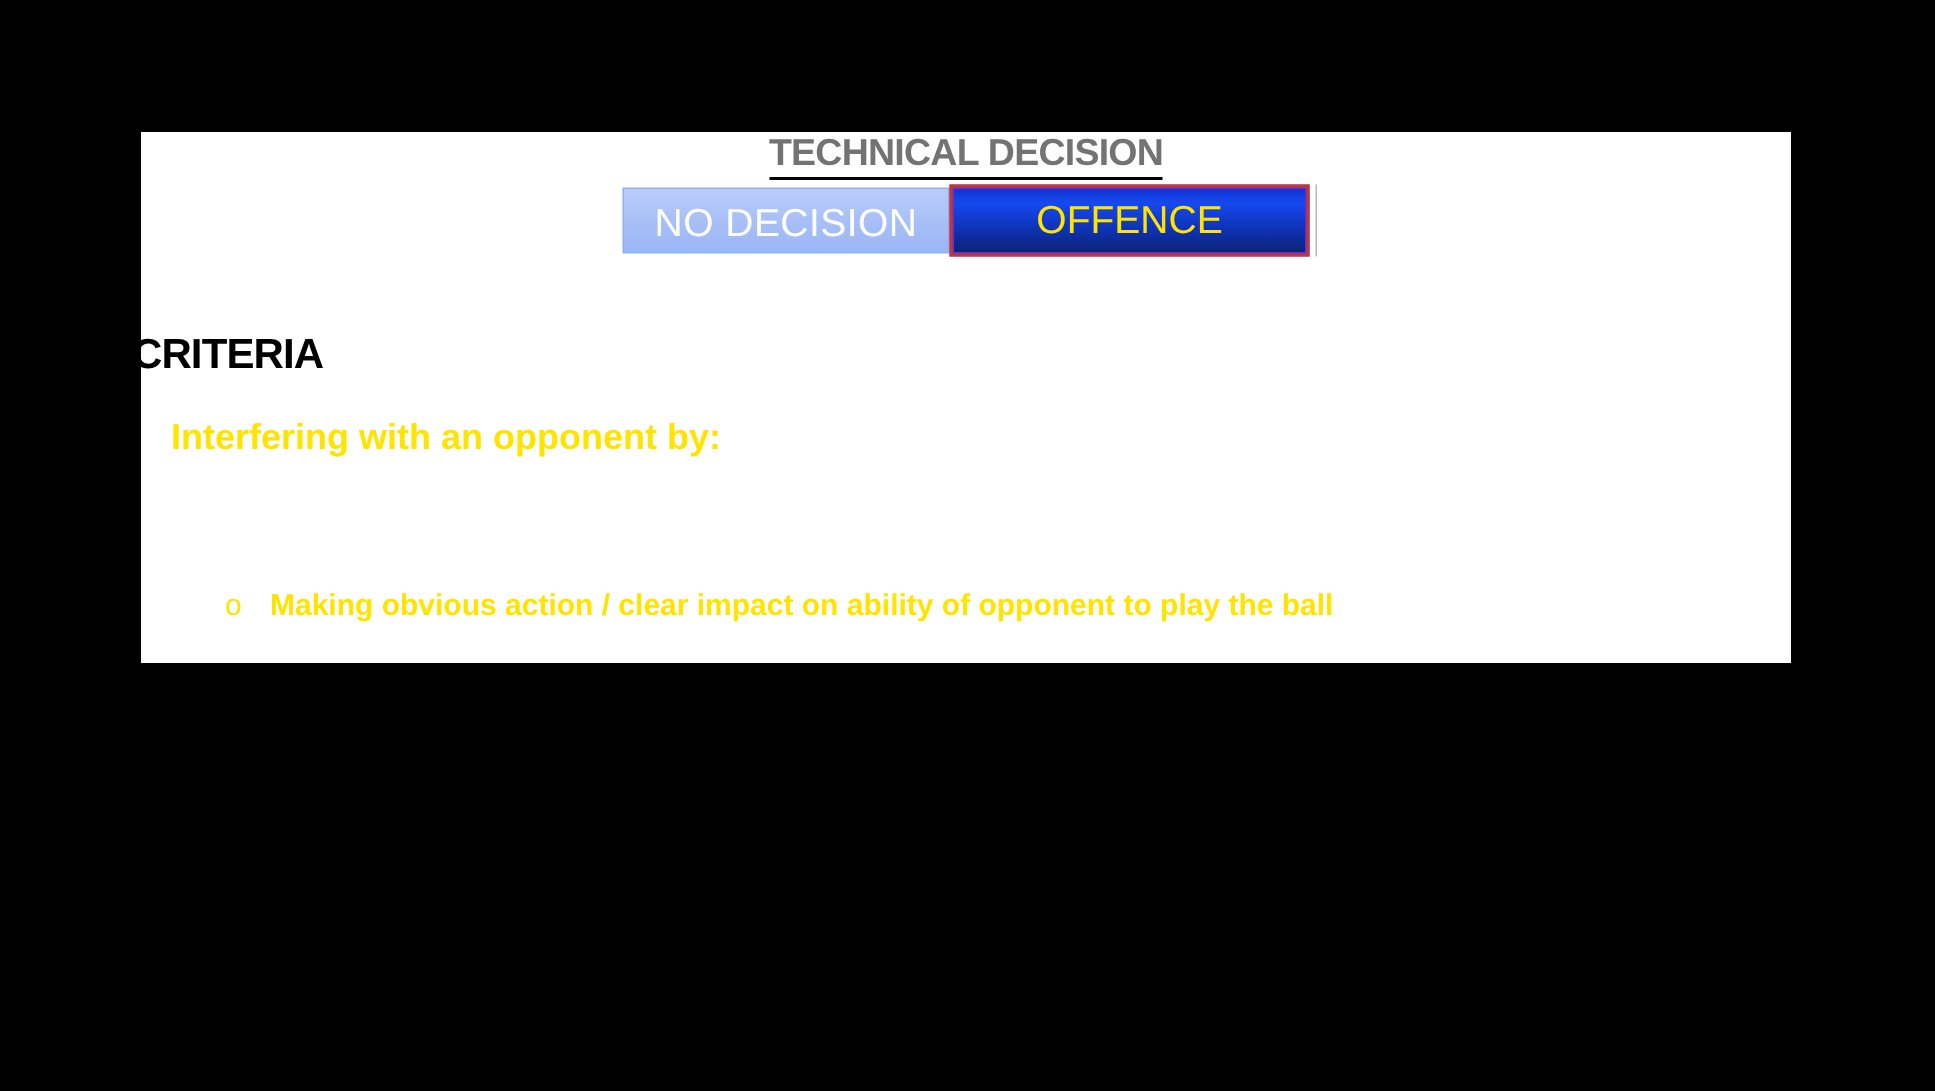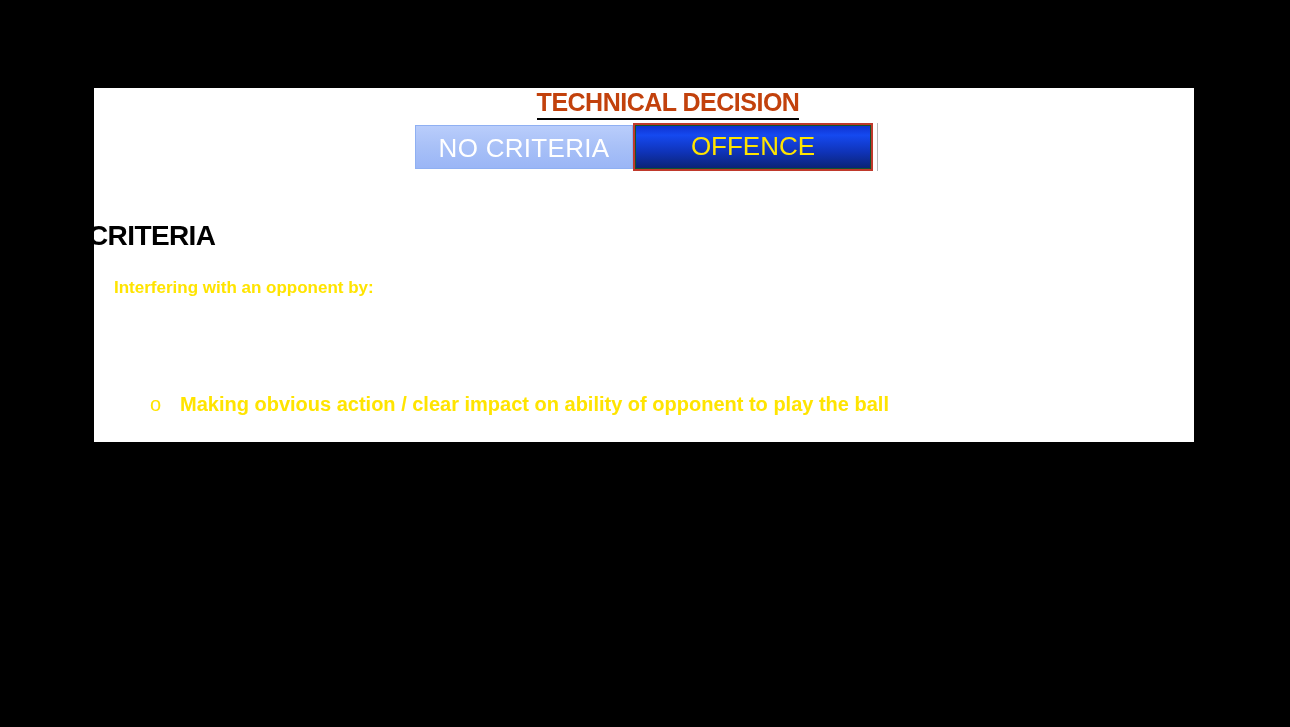--- a/index.html
+++ b/index.html
@@ -28,23 +28,22 @@
   
   #slide-title {
     position: absolute;
     left: 0;
     top: 0;
     width: 1100px;
     text-align: center;
     font-size: 25px;
     font-weight: bold;
     letter-spacing: -0.5px;
-    color: #c2410c;
+    color: #737373;
     white-space: nowrap;
-    padding-left: 24px;
   }
   #slide-title .title-inner {
     display: inline-block;
     border-bottom: 2px solid #000000;
     padding-bottom: 1px;
   }
 
   
   #decision-row {
     position: absolute;
@@ -70,21 +69,21 @@
     border: 1px solid #8fb0f2;
   }
 
   #btn-offence-wrap {
     position: relative;
     width: 240px;
     height: 48px;
     margin-top: -2px;
     box-sizing: border-box;
     border: 2px solid #c0392b;
-    background: #14532d;
+    background: #6d28d9;
     padding: 1px;
   }
   #btn-offence {
     width: 100%;
     height: 100%;
     line-height: 40px;
     background: linear-gradient(to bottom, #1033d0 0%, #1549f0 22%, #0f33b8 62%, #0b2376 100%);
     color: #ffe400;
     font-size: 26px;
     text-align: center;
@@ -110,21 +109,21 @@
     letter-spacing: -0.6px;
     color: #000000;
     white-space: nowrap;
   }
 
   
   #criteria-lead {
     position: absolute;
     left: 20px;
     top: 190px;
-    font-size: 17px;
+    font-size: 24px;
     font-weight: bold;
     color: #ffe400;
     white-space: nowrap;
   }
 
   #criteria-sub {
     position: absolute;
     left: 56px;
     top: 305px;
     font-size: 20px;
@@ -143,21 +142,21 @@
 </head>
 <body>
 
 <div id="slide-panel">
 
   <div id="slide-title">
     <span class="title-inner">TECHNICAL DECISION</span>
   </div>
 
   <div id="decision-row">
-    <div class="decision-btn" id="btn-no-offence">NO CRITERIA</div>
+    <div class="decision-btn" id="btn-no-offence">NO DECISION</div>
     <div id="btn-offence-wrap">
       <div id="btn-offence">OFFENCE</div>
     </div>
     <div id="btn-offence-tail"></div>
   </div>
 
   <div id="criteria-heading">CRITERIA</div>
 
   <div id="criteria-lead">Interfering with an opponent by:</div>
 

